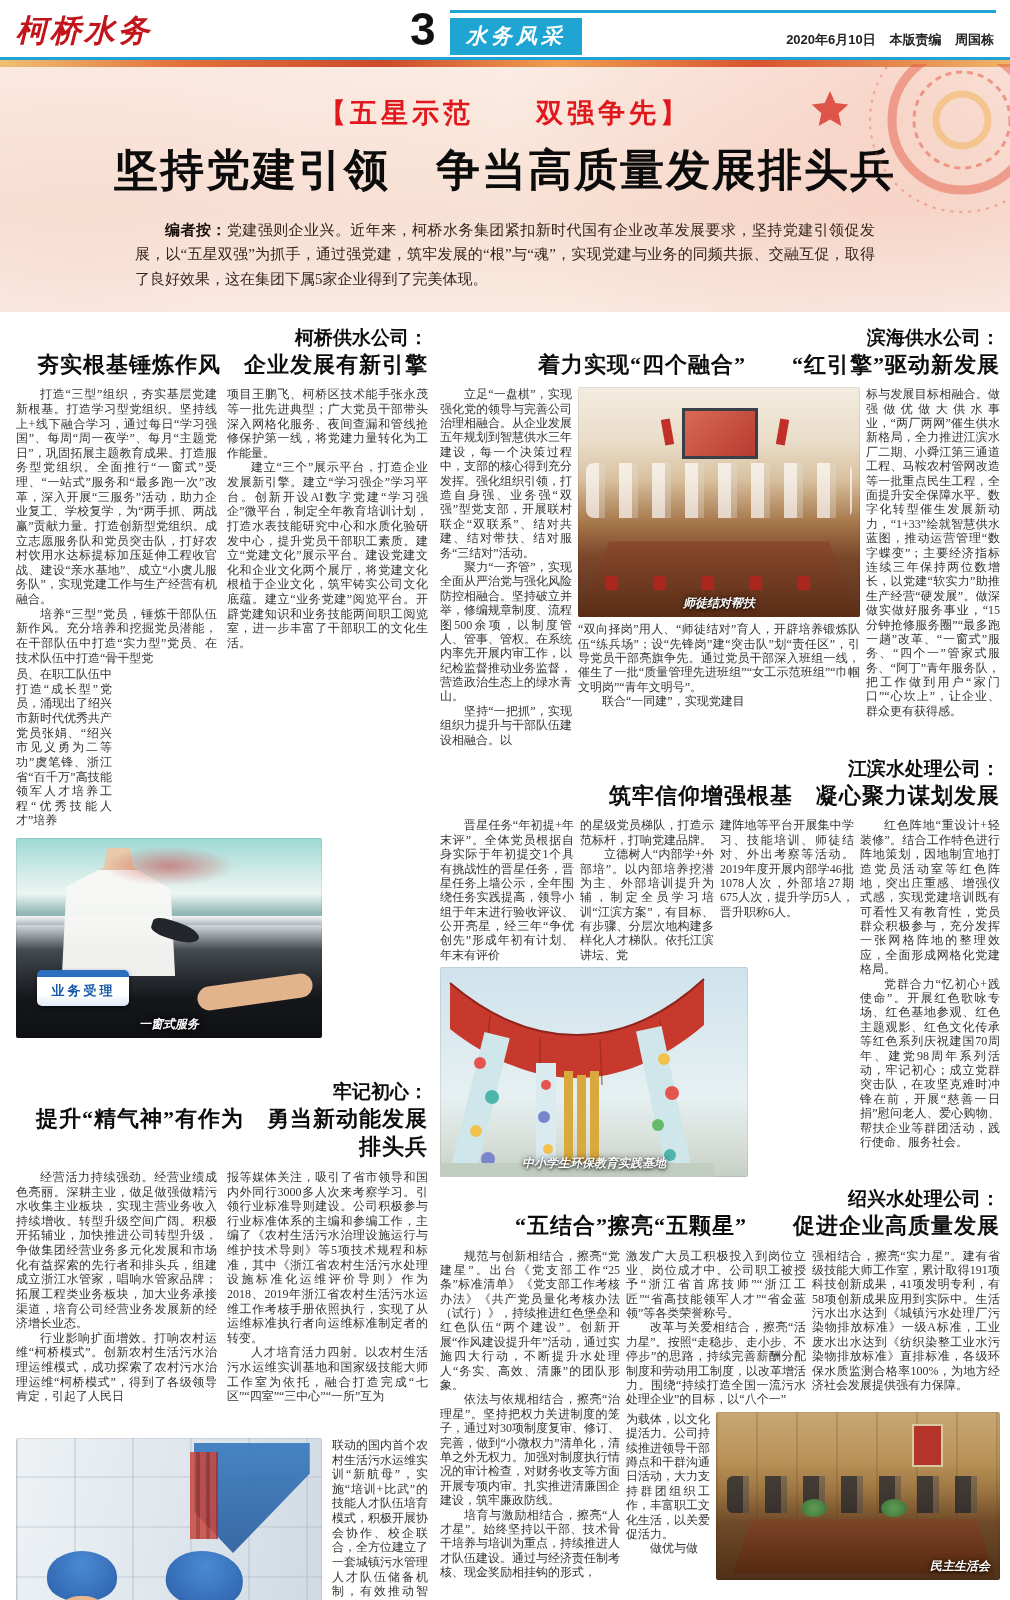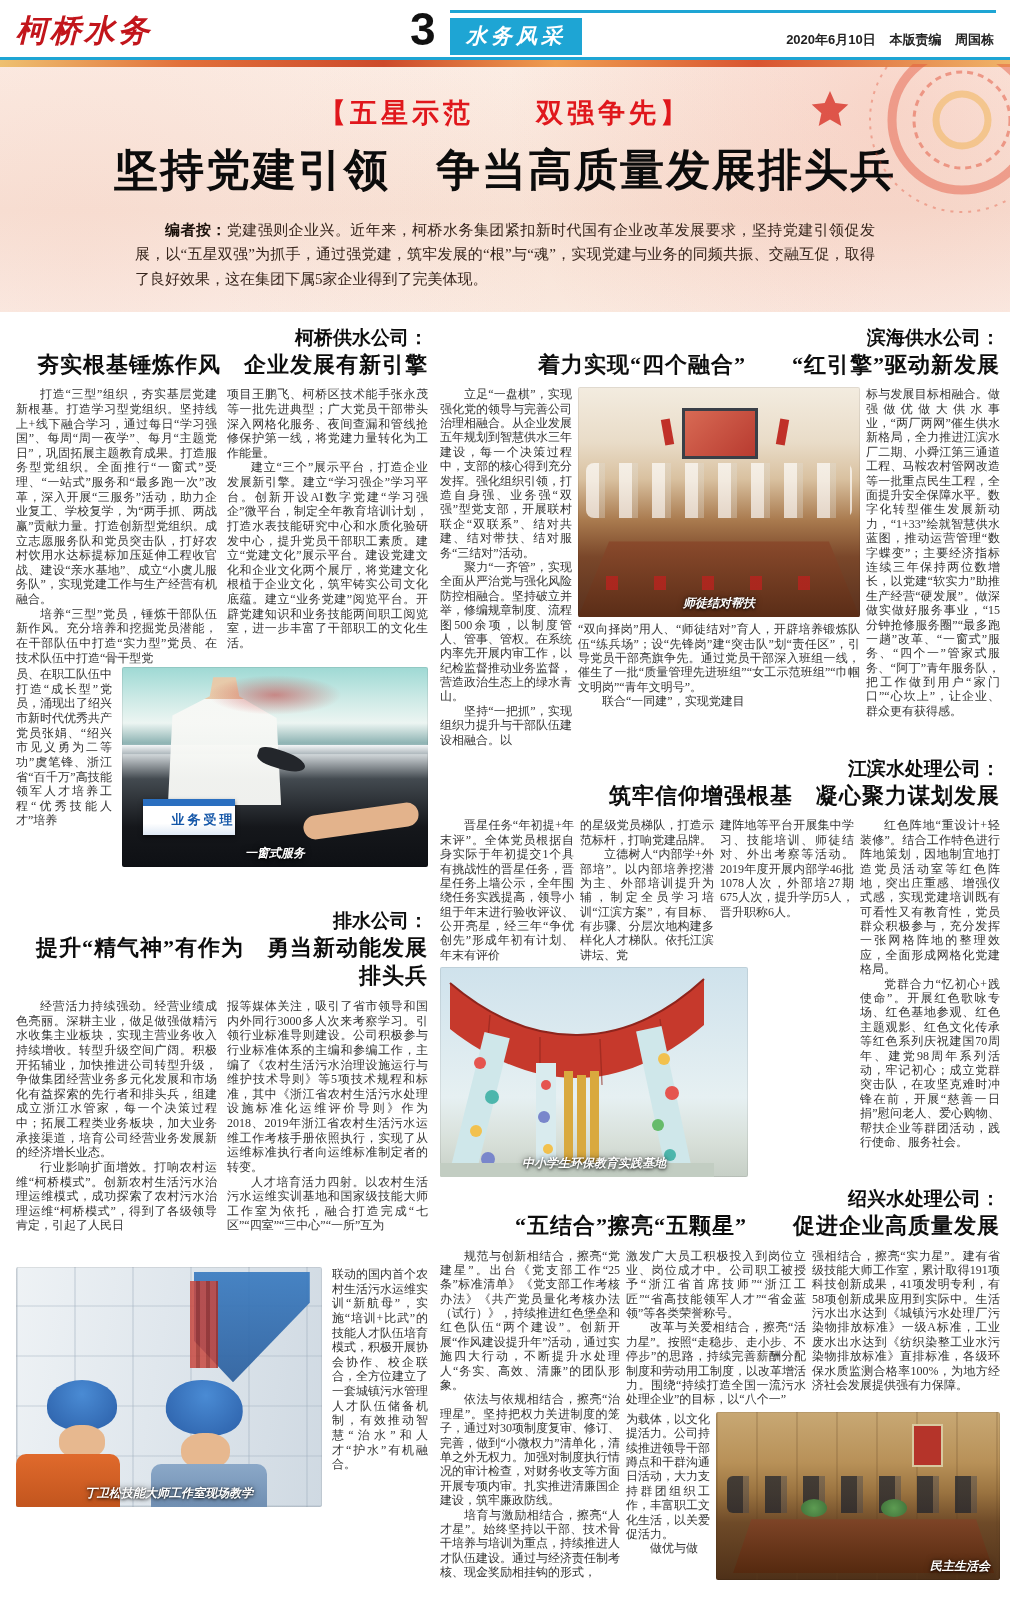--- a/index.html
+++ b/index.html
@@ -75,21 +75,21 @@
     background:radial-gradient(ellipse, rgba(198,40,40,.5), transparent 70%); }
   .p1-person { position:absolute; left:15%; top:5%; width:37%; height:64%;
     background:linear-gradient(180deg,#e9c9a8 0 17%,#f7f8f5 17% 100%);
     clip-path:polygon(40% 0,60% 0,63% 15%,96% 32%,100% 100%,0 100%,4% 30%,37% 15%); opacity:.96; }
   .p1-arm { position:absolute; right:3%; bottom:17%; width:38%; height:12%;
     background:#e3b38c; border-radius:12px; transform:rotate(-8deg); }
   .p1-scanner { position:absolute; left:44%; top:42%; width:16%; height:9%;
     background:#23262b; border-radius:40% 60% 60% 40%; transform:rotate(18deg); }
   .p1-sign { position:absolute; left:7%; bottom:16%; width:92px; height:36px;
     background:linear-gradient(180deg,#ffffff 60%,#dfe9f5); border-top:7px solid #2a6fc0;
-    border-radius:0; box-shadow:0 2px 4px rgba(0,0,0,.5); text-align:right;margin-top:36px; }
+    border-radius:5px; box-shadow:0 2px 4px rgba(0,0,0,.5); text-align:center;margin-top:36px; }
   .p1-sign span { color:#1557a8; font-weight:bold; font-size:13px; letter-spacing:3px; line-height:28px; }
   
   .photo-meeting1 { width:282px; height:230px;
     background:linear-gradient(180deg,#f3ece0 0%,#e9dcc8 24%,#d9c1a0 40%,#a97a4e 58%,#7a472a 74%,#58301d 100%); }
   .p2-screen { position:absolute; left:37%; top:9%; width:27%; height:22%;
     background:linear-gradient(135deg,#d86a54,#b83b30); border:3px solid #3a3f47; }
   .p2-flag { position:absolute; width:9px; height:26px; background:#c03028; top:14%; }
   .p2-flag.l { left:30%; transform:rotate(-10deg);} .p2-flag.r { right:26%; transform:rotate(10deg);}
   .p2-ppl { position:absolute; left:3%; right:3%; top:33%; height:24%; border-radius:8px; opacity:.75;
     background:repeating-linear-gradient(90deg, rgba(255,255,255,.9) 0 13px, rgba(225,222,214,.45) 13px 19px, transparent 19px 33px); }
@@ -183,42 +183,42 @@
         <div class="row" style="min-height:268px;">
           <div class="tcol w201">
             <p class="para">打造“三型”组织，夯实基层党建新根基。打造学习型党组织。坚持线上+线下融合学习，通过每日“学习强国”、每周“周一夜学”、每月“主题党日”，巩固拓展主题教育成果。打造服务型党组织。全面推行“一窗式”受理、“一站式”服务和“最多跑一次”改革，深入开展“三服务”活动，助力企业复工、学校复学，为“两手抓、两战赢”贡献力量。打造创新型党组织。成立志愿服务队和党员突击队，打好农村饮用水达标提标加压延伸工程收官战、建设“亲水基地”、成立“小虞儿服务队”，实现党建工作与生产经营有机融合。</p>
             <p class="para">培养“三型”党员，锤炼干部队伍新作风。充分培养和挖掘党员潜能，在干部队伍中打造“实力型”党员、在技术队伍中打造“骨干型党</p>
           </div>
           <div class="tcol w201">
             <p class="para cont">项目王鹏飞、柯桥区技术能手张永茂等一批先进典型；广大党员干部带头深入网格化服务、夜间查漏和管线抢修保护第一线，将党建力量转化为工作能量。</p>
             <p class="para">建立“三个”展示平台，打造企业发展新引擎。建立“学习强企”学习平台。创新开设AI数字党建“学习强企”微平台，制定全年教育培训计划，打造水表技能研究中心和水质化验研发中心，提升党员干部职工素质。建立“党建文化”展示平台。建设党建文化和企业文化两个展厅，将党建文化根植于企业文化，筑牢铸实公司文化底蕴。建立“业务党建”阅览平台。开辟党建知识和业务技能两间职工阅览室，进一步丰富了干部职工的文化生活。</p>
           </div>
         </div>
-        <div class="row" style="margin-top:2px;">
+        <div class="row" style="margin-top:2px;flex-direction:column;">
           <div class="tcol w96">
             <p class="para cont">员、在职工队伍中打造“成长型”党员，涌现出了绍兴市新时代优秀共产党员张娟、“绍兴市见义勇为二等功”虞笔锋、浙江省“百千万”高技能领军人才培养工程“优秀技能人才”培养</p>
           </div>
           <figure class="photo photo-counter">
             <div class="p1-person"></div>
             <div class="p1-arm"></div>
             <div class="p1-scanner"></div>
             <div class="p1-sign"><span>业务受理</span></div>
             <figcaption>一窗式服务</figcaption>
           </figure>
         </div>
       </article>
 
       <article style="margin-top:42px;">
         <h2>
-          <div class="at1">排水公司：</div>
+          <div class="at1">牢记初心：</div>
           <div class="at2">提升“精气神”有作为　勇当新动能发展排头兵</div>
         </h2>
         <div class="row" style="min-height:266px;">
           <div class="tcol w201">
-            <p class="para">经营活力持续强劲。经营业绩成色亮丽。深耕主业，做足做强做精污水收集主业板块，实现主营业务收入持续增收。转型升级空间广阔。积极开拓辅业，加快推进公司转型升级，争做集团经营业务多元化发展和市场化有益探索的先行者和排头兵，组建成立浙江水管家，每一个决策过程中；拓展工程类业务板块，加大业务承接渠道，培育公司经营业务发展新的经济增长业态。</p>
+            <p class="para">经营活力持续强劲。经营业绩成色亮丽。深耕主业，做足做强做精污水收集主业板块，实现主营业务收入持续增收。转型升级空间广阔。积极开拓辅业，加快推进公司转型升级，争做集团经营业务多元化发展和市场化有益探索的先行者和排头兵，组建成立浙江水管家，唱响水管家品牌；拓展工程类业务板块，加大业务承接渠道，培育公司经营业务发展新的经济增长业态。</p>
             <p class="para">行业影响扩面增效。打响农村运维“柯桥模式”。创新农村生活污水治理运维模式，成功探索了农村污水治理运维“柯桥模式”，得到了各级领导肯定，引起了人民日</p>
           </div>
           <div class="tcol w201">
             <p class="para cont">报等媒体关注，吸引了省市领导和国内外同行3000多人次来考察学习。引领行业标准导则建设。公司积极参与行业标准体系的主编和参编工作，主编了《农村生活污水治理设施运行与维护技术导则》等5项技术规程和标准，其中《浙江省农村生活污水处理设施标准化运维评价导则》作为2018、2019年浙江省农村生活污水运维工作考核手册依照执行，实现了从运维标准执行者向运维标准制定者的转变。</p>
             <p class="para">人才培育活力四射。以农村生活污水运维实训基地和国家级技能大师工作室为依托，融合打造完成“七区”“四室”“三中心”“一所”互为</p>
           </div>
         </div>
         <div class="row" style="margin-top:2px;">
           <figure class="photo photo-workers">
             <div class="p4-beam"></div>

